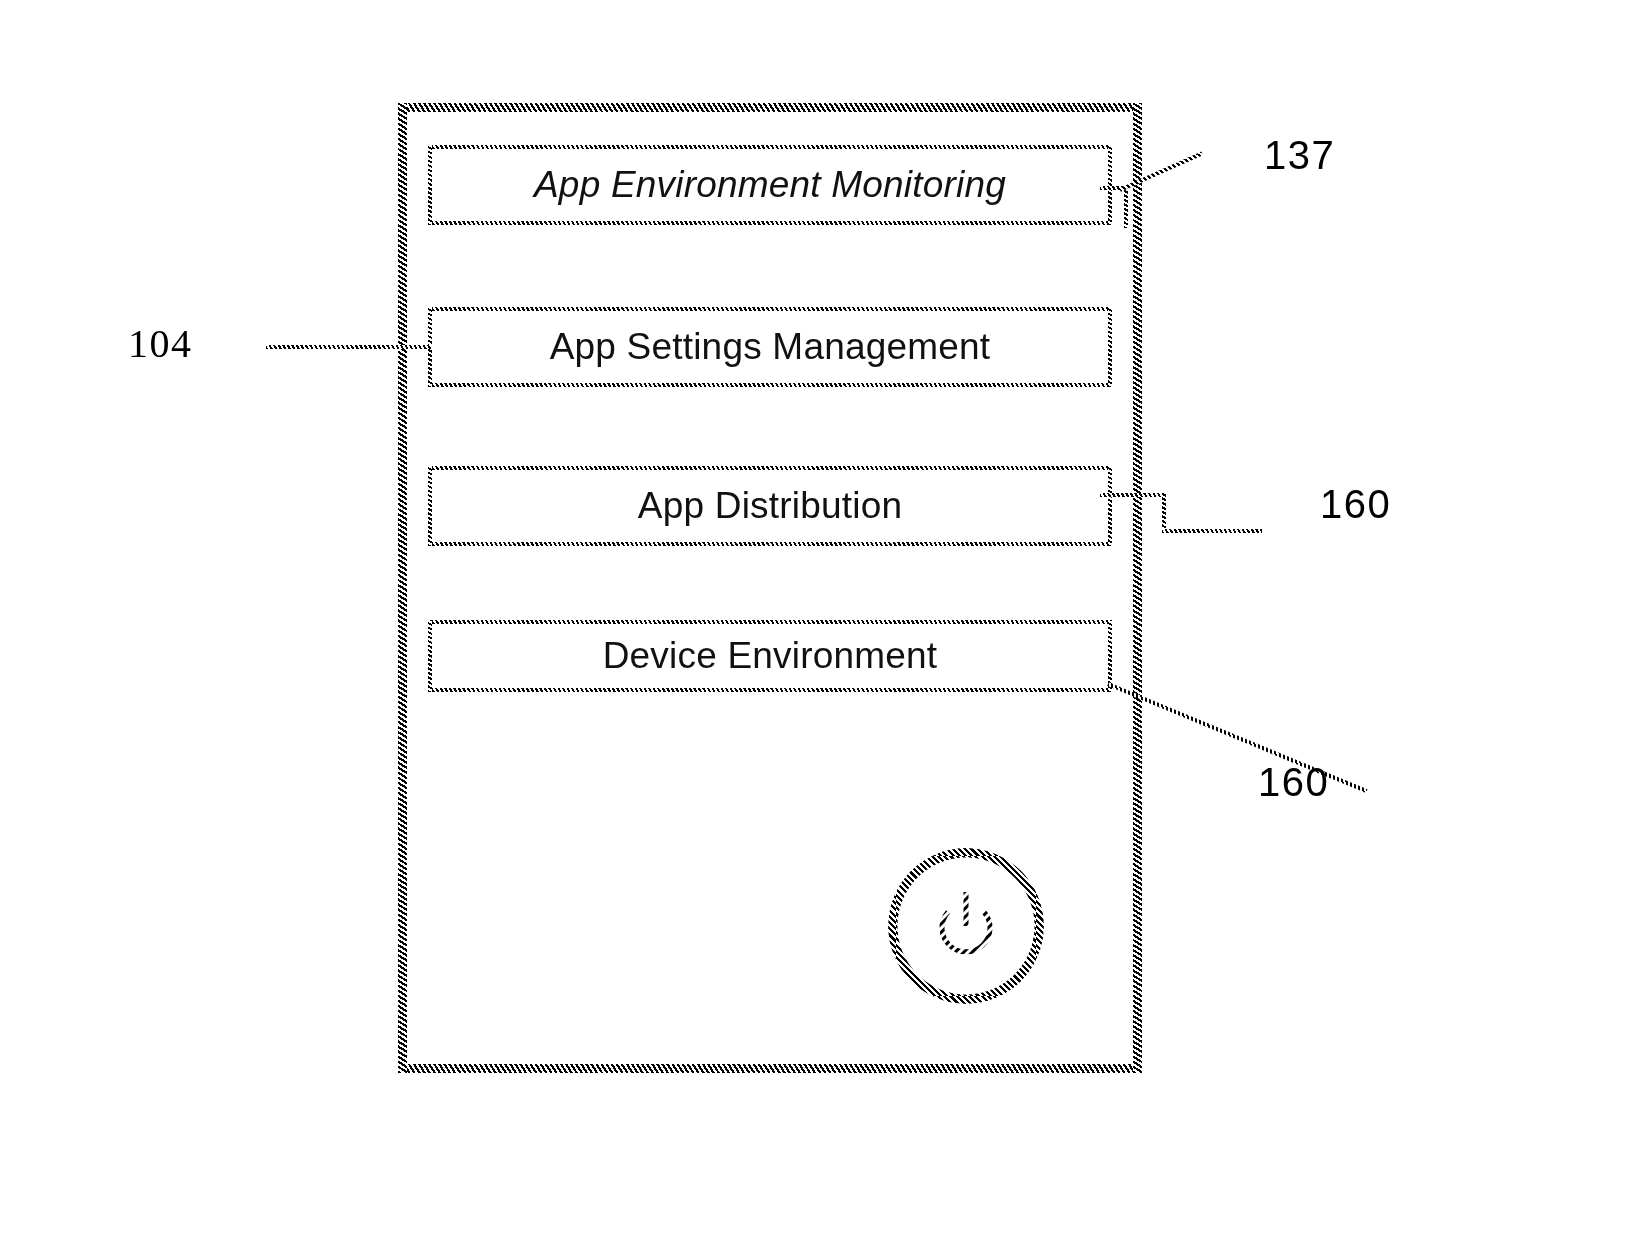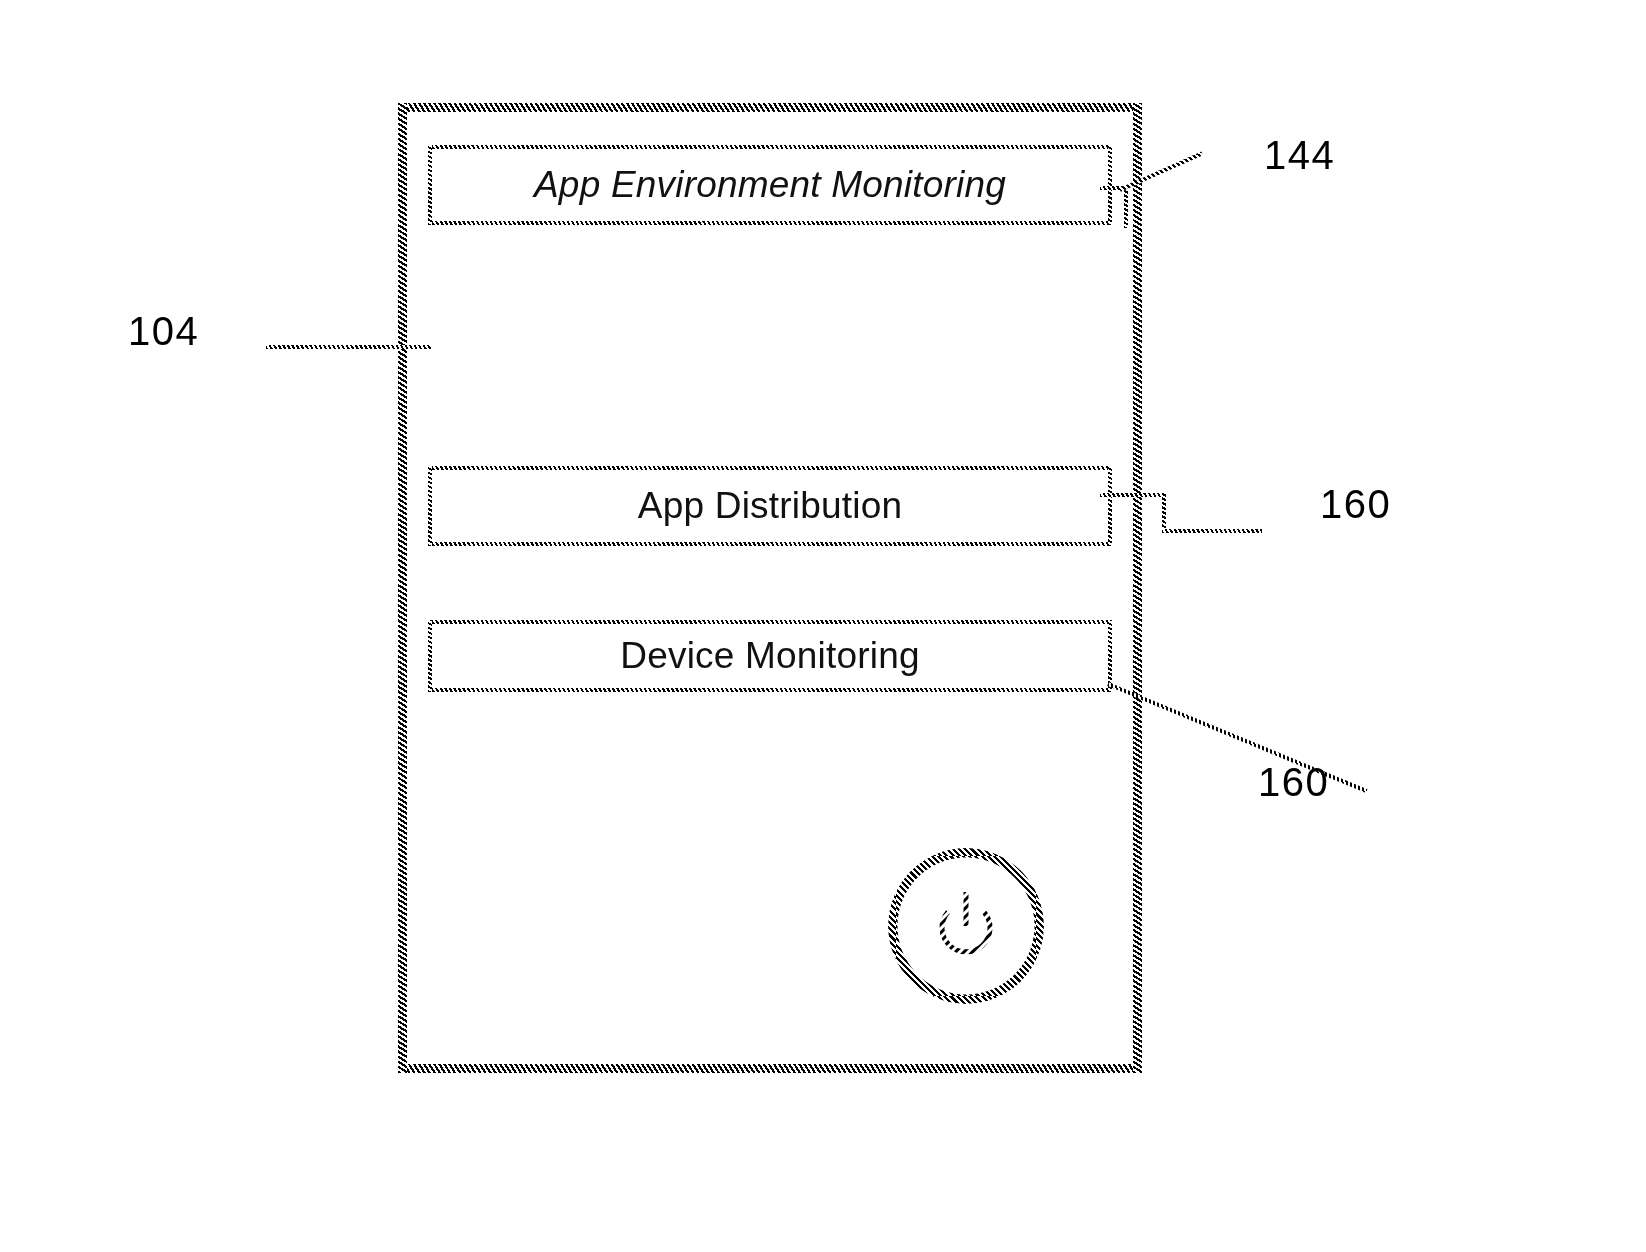--- a/index.html
+++ b/index.html
@@ -136,21 +136,21 @@
   
   .ref-num {
     position: absolute;
     font-size: 40px;
     font-weight: 400;
     letter-spacing: 1.5px;
     color: #000000;
     white-space: nowrap;
   }
   #ref-102 { left: 1264px; top: 133px; }
-  #ref-104 { left: 128px;  top: 309px; }
+  #ref-104 { left: 128px;  top: 320px; font-family: Liberation Serif, serif; }
   #ref-108 { left: 1320px; top: 482px; }
   #ref-110 { left: 1258px; top: 760px; }
 
   
   .leader {
     position: absolute;
     transform-origin: 0 50%;
   }
   .leader-seg { position: absolute; }
 
@@ -201,35 +201,42 @@
   </div>
 
   <div class="module-box" id="module-monitoring">
     <div class="bedge top hatch-h-thin"></div>
     <div class="bedge bottom hatch-h-thin"></div>
     <div class="bedge left hatch-v-thin"></div>
     <div class="bedge right hatch-v-thin"></div>
     <div class="module-label">App Environment Monitoring</div>
   </div>
 
+  <div class="module-box" id="module-settings">
+    <div class="bedge top hatch-h-thin"></div>
+    <div class="bedge bottom hatch-h-thin"></div>
+    <div class="bedge left hatch-v-thin"></div>
+    <div class="bedge right hatch-v-thin"></div>
+    <div class="module-label">App Settings Management</div>
+  </div>
 
   <div class="module-box" id="module-distribution">
     <div class="bedge top hatch-h-thin"></div>
     <div class="bedge bottom hatch-h-thin"></div>
     <div class="bedge left hatch-v-thin"></div>
     <div class="bedge right hatch-v-thin"></div>
     <div class="module-label">App Distribution</div>
   </div>
 
   <div class="module-box" id="module-device">
     <div class="bedge top hatch-h-thin"></div>
     <div class="bedge bottom hatch-h-thin"></div>
     <div class="bedge left hatch-v-thin"></div>
     <div class="bedge right hatch-v-thin"></div>
-    <div class="module-label">Device Monitoring</div>
+    <div class="module-label">Device Environment</div>
   </div>
 
   <div class="power-button">
     <div class="power-ring"></div>
     <svg class="power-glyph" viewBox="0 0 80 80">
       <defs>
         <pattern id="dashtex" width="6" height="6" patternUnits="userSpaceOnUse" patternTransform="rotate(45)">
           <rect width="6" height="6" fill="#ffffff"></rect>
           <rect width="3" height="6" fill="#000000"></rect>
         </pattern>
@@ -244,18 +251,18 @@
   <div class="leader hatch-h-thin" id="leader-102-diag"></div>
 
   <div class="leader-seg hatch-h-thin" id="leader-104-h"></div>
 
   <div class="leader-seg hatch-h-thin" id="leader-108-h1"></div>
   <div class="leader-seg hatch-v-thin" id="leader-108-v"></div>
   <div class="leader-seg hatch-h-thin" id="leader-108-h2"></div>
 
   <div class="leader hatch-h-thin" id="leader-110-diag"></div>
 
-  <div class="ref-num" id="ref-102">144</div>
+  <div class="ref-num" id="ref-102">137</div>
   <div class="ref-num" id="ref-104">104</div>
   <div class="ref-num" id="ref-108">160</div>
   <div class="ref-num" id="ref-110">160</div>
 
 </div>
 
 </body></html>

